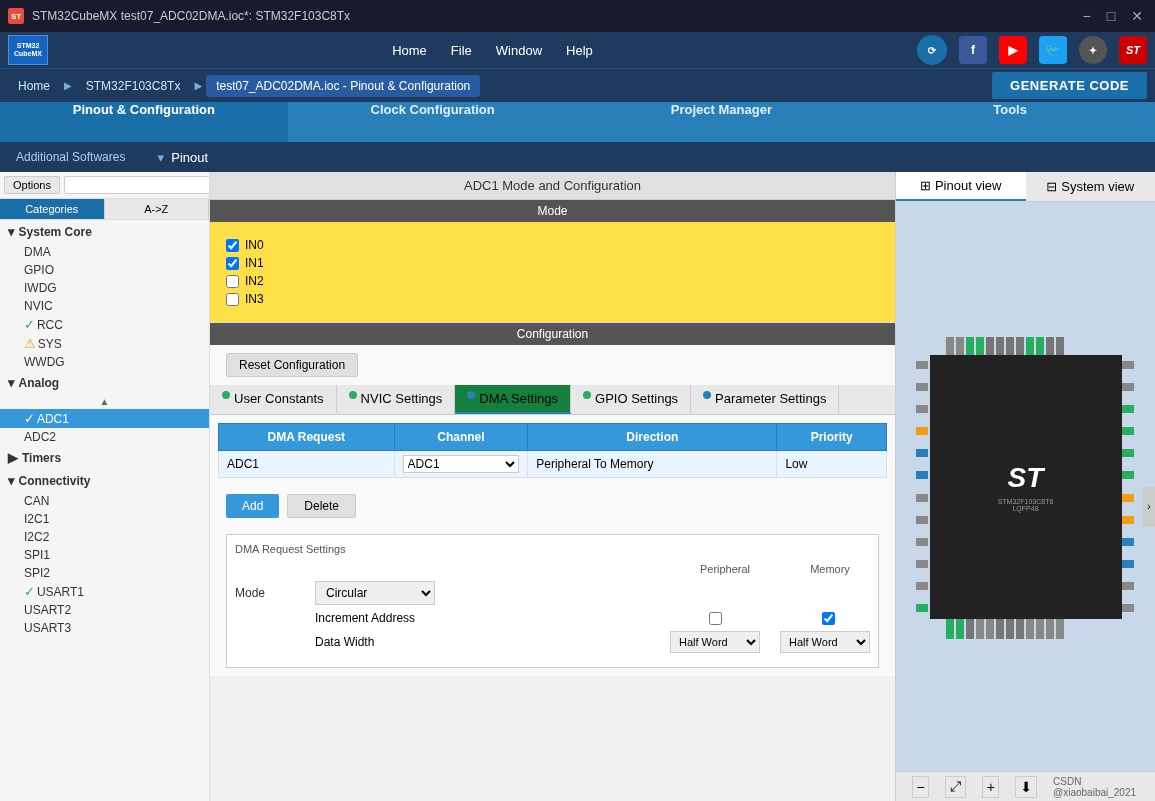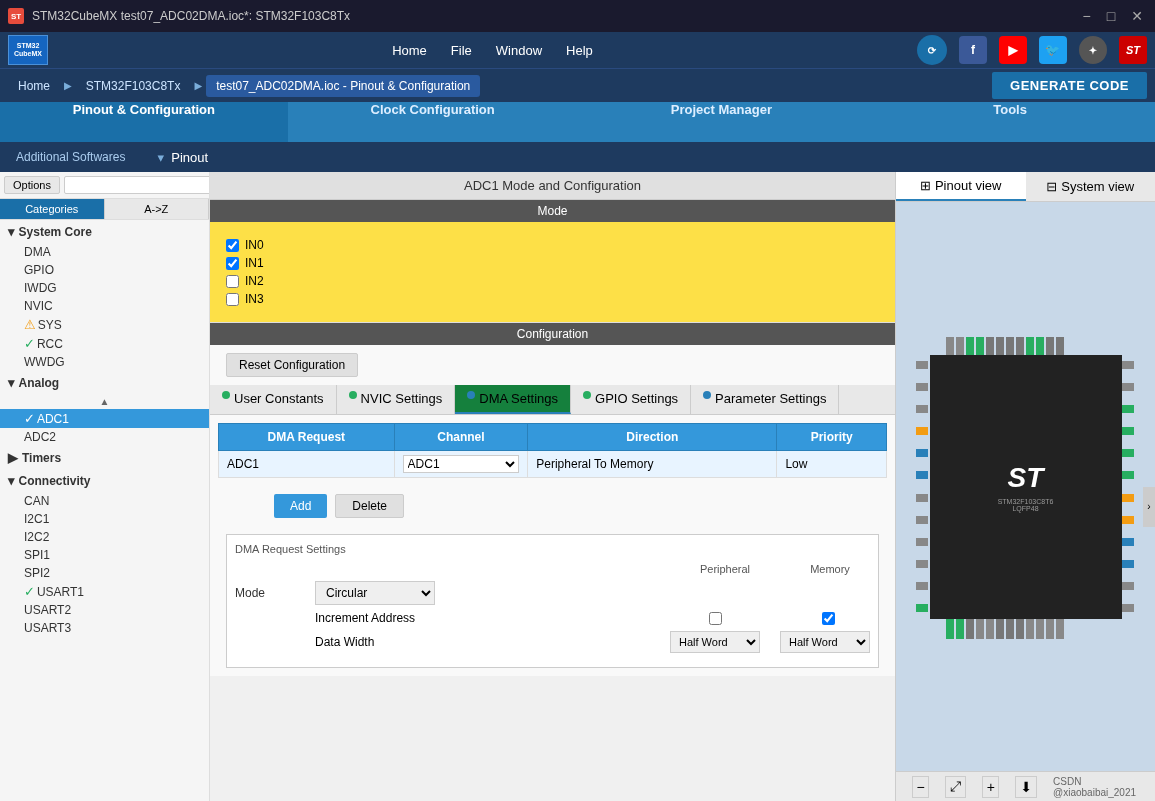--- a/index.html
+++ b/index.html
@@ -76,21 +76,21 @@
     .config-tabs { display: flex; border-bottom: 1px solid #ccc; background: #e8e8e8; }
     .config-tab { padding: 6px 12px; font-size: 11px; cursor: pointer; border-right: 1px solid #ccc; display: flex; align-items: flex-start; gap: 4px; }
     .config-tab .dot { width: 8px; height: 8px; border-radius: 50%; background: #27ae60; display: inline-block; }
     .config-tab .dot-blue { background: #2980b9; }
     .dma-table { width: 100%; border-collapse: collapse; }
     .dma-table th { background: #3498db; color: white; padding: 6px 8px; text-align: center; font-size: 12px; border: 1px solid #2980b9; }
     .dma-table td { padding: 4px 8px; border: 1px solid #ddd; font-size: 12px; background: #e8f4ff; }
     .channel-select { width: 100%; border: 1px solid #ccc; font-size: 12px; background: white; }
     .table-wrapper { padding: 8px; }
     .action-btns { display: flex; gap: 8px; padding: 8px 16px; }
-    .add-btn { background: #3498db; color: white; border: none; padding: 4px 16px; font-size: 12px; cursor: pointer; border-radius: 2px; margin-left: 48px; }
+    .add-btn { background: #3498db; color: white; border: none; padding: 4px 16px; font-size: 12px; cursor: pointer; border-radius: 2px; }
     .del-btn { background: #e0e0e0; border: 1px solid #ccc; padding: 4px 16px; font-size: 12px; cursor: pointer; border-radius: 2px; }
     .dma-settings { border: 1px solid #ccc; margin: 8px 16px; padding: 8px; background: white; }
     .dma-settings-title { font-size: 11px; color: #555; margin-bottom: 8px; }
     .settings-row { display: flex; align-items: center; margin: 6px 0; }
     .settings-label { width: 80px; font-size: 12px; color: #333; }
     .mode-select { border: 1px solid #ccc; padding: 3px 6px; font-size: 12px; min-width: 120px; }
     .inc-row { display: flex; align-items: center; margin: 6px 0; }
     .inc-label { font-size: 12px; flex: 1; padding-left: 80px; }
     .inc-checkboxes { display: flex; gap: 60px; padding-right: 35px; }
     .width-row { display: flex; align-items: center; margin: 6px 0; }
@@ -194,22 +194,22 @@
     </div>
     <div class="sidebar-scroll">
 
       <div class="sidebar-category">
         <span>▾</span> System Core
       </div>
       <div class="sidebar-item">DMA</div>
       <div class="sidebar-item">GPIO</div>
       <div class="sidebar-item">IWDG</div>
       <div class="sidebar-item">NVIC</div>
+      <div class="sidebar-item"><span class="check-mark">✓</span>RCC</div>
       <div class="sidebar-item"><span class="warn-mark">⚠</span>SYS</div>
-      <div class="sidebar-item"><span class="check-mark">✓</span>RCC</div>
       <div class="sidebar-item">WWDG</div>
 
       <div class="sidebar-category">
         <span>▾</span> Analog
       </div>
       <div class="sidebar-scroll-up">▲</div>
       <div class="sidebar-item active"><span class="check-mark" style="color:white;">✓</span>ADC1</div>
       <div class="sidebar-item">ADC2</div>
 
       <div class="sidebar-category">

